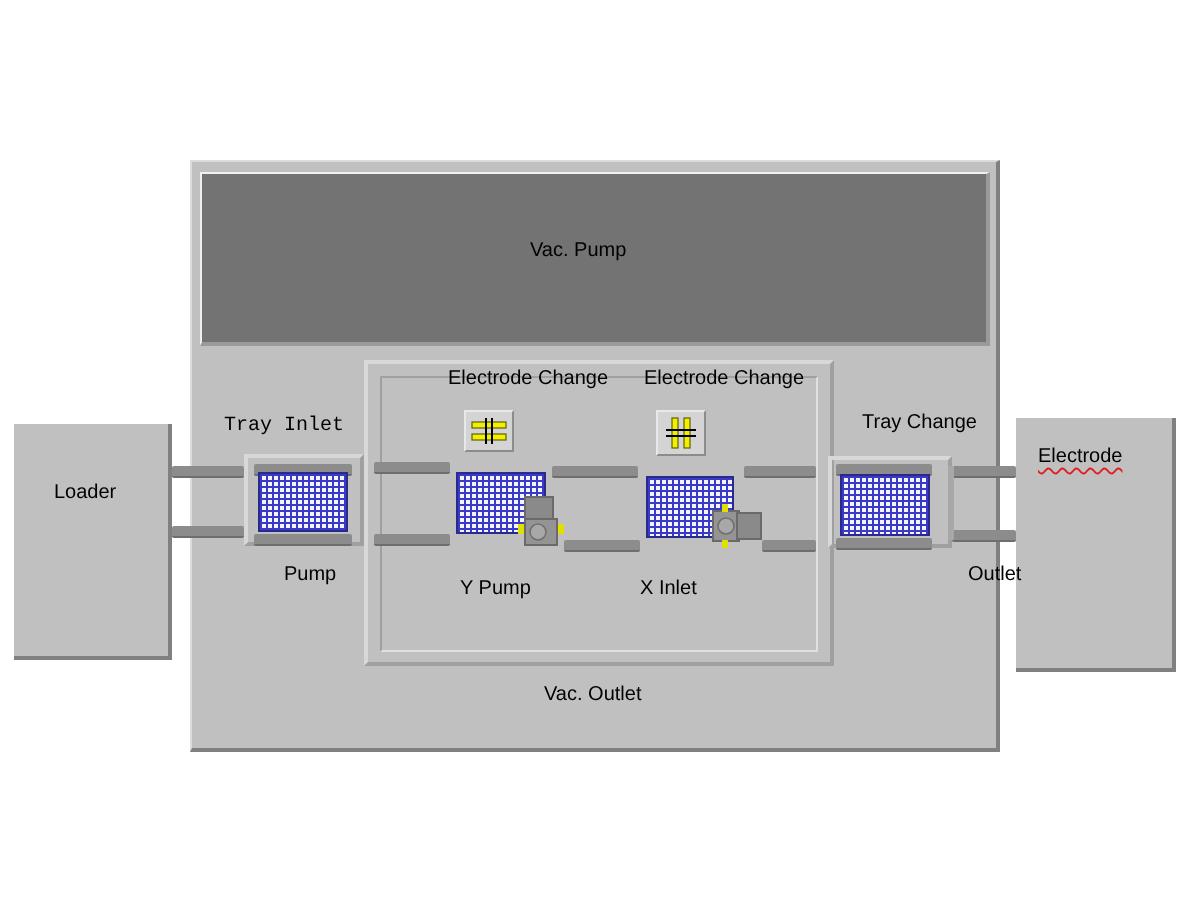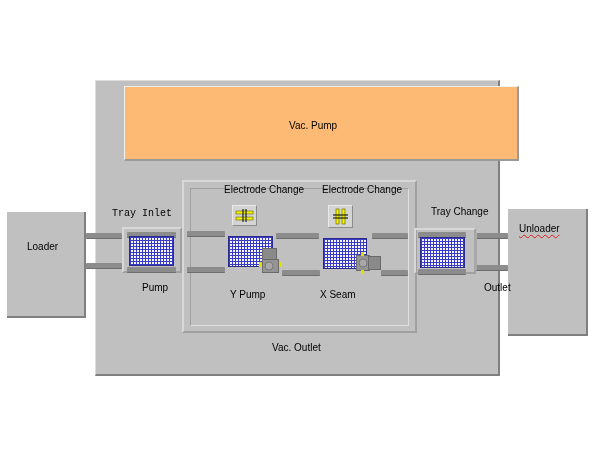--- a/index.html
+++ b/index.html
@@ -13,33 +13,33 @@
           background-color:#f4f4ff;
           background-image:
             linear-gradient(to right, #3a3ac8 1px, transparent 1px),
             linear-gradient(to bottom, #3a3ac8 1px, transparent 1px);
           background-size:3px 3px; }
   .frame { position:absolute; box-sizing:border-box; border:2px solid #d8d8d8; border-right-color:#a0a0a0; border-bottom-color:#a0a0a0; }
 </style>
 </head>
 <body>
 
-<div class="abs box" style="left:7px;top:212px;width:79px;height:106px;">
+<div class="abs box" style="left:7px;top:212px;width:79px;height:118px;">
   <span class="label" style="left:20px;top:29px;">Loader</span>
 </div>
 
 <div class="abs box" style="left:508px;top:209px;width:80px;height:127px;">
-  <span class="label" style="left:11px;top:14px;text-decoration:underline wavy #e02020;text-underline-offset:2px;">Unloader</span>
+  <span class="label" style="left:11px;top:14px;text-decoration:underline wavy #e02020;text-underline-offset:2px;">Electrode</span>
 </div>
 
 <div class="abs box" style="left:95px;top:80px;width:405px;height:296px;border-top:1px solid #dcdcdc;border-left:1px solid #dcdcdc;">
   <span class="label" style="left:176px;top:261px;">Vac. Outlet</span>
 </div>
 
-<div class="abs" style="left:100px;top:86px;width:395px;height:75px;background:#fdba74;border-top:1px solid #f0f0f0;border-left:1px solid #f0f0f0;border-right:2px solid #9a9a9a;border-bottom:2px solid #9a9a9a;box-sizing:border-box;margin-left:24px;">
+<div class="abs" style="left:100px;top:86px;width:395px;height:87px;background:#737373;border-top:1px solid #f0f0f0;border-left:1px solid #f0f0f0;border-right:2px solid #9a9a9a;border-bottom:2px solid #9a9a9a;box-sizing:border-box;">
   <span class="label" style="left:164px;top:33px;">Vac. Pump</span>
 </div>
 
 <div class="frame" style="left:182px;top:180px;width:235px;height:153px;"></div>
 <div class="abs" style="left:190px;top:188px;width:219px;height:138px;box-sizing:border-box;border:1px solid #a0a0a0;border-right-color:#e0e0e0;border-bottom-color:#e0e0e0;"></div>
 
 <div class="rail" style="left:86px;top:233px;width:36px;"></div>
 <div class="rail" style="left:86px;top:263px;width:36px;"></div>
 
 <span class="label" style="left:112px;top:208px;font-family:Liberation Mono, monospace;">Tray Inlet</span>
@@ -86,21 +86,21 @@
 </div>
 <div class="tray" style="left:323px;top:238px;width:44px;height:31px;"></div>
 <div class="abs" style="left:356px;top:255px;width:14px;height:16px;background:#949494;border:1px solid #6a6a6a;box-sizing:border-box;">
   <svg width="12" height="14" viewBox="0 0 12 14" style="position:absolute;left:0;top:0;">
     <circle cx="6" cy="7" r="4" fill="#a8a8a8" stroke="#707070" stroke-width="0.8"></circle>
   </svg>
 </div>
 <div class="abs" style="left:368px;top:256px;width:13px;height:14px;background:#8a8a8a;border:1px solid #6a6a6a;box-sizing:border-box;"></div>
 <div class="abs" style="left:361px;top:252px;width:3px;height:4px;background:#e0e000;"></div>
 <div class="abs" style="left:361px;top:270px;width:3px;height:4px;background:#e0e000;"></div>
-<span class="label" style="left:320px;top:289px;">X Seam</span>
+<span class="label" style="left:320px;top:289px;">X Inlet</span>
 
 <div class="rail" style="left:372px;top:233px;width:36px;"></div>
 <div class="rail" style="left:381px;top:270px;width:27px;"></div>
 
 <span class="label" style="left:431px;top:206px;">Tray Change</span>
 <div class="frame" style="left:414px;top:228px;width:62px;height:46px;"></div>
 <div class="rail" style="left:418px;top:232px;width:48px;"></div>
 <div class="tray" style="left:420px;top:237px;width:45px;height:31px;"></div>
 <div class="rail" style="left:418px;top:269px;width:48px;"></div>
 <span class="label" style="left:436px;top:282px;margin-left:48px;">Outlet</span>

